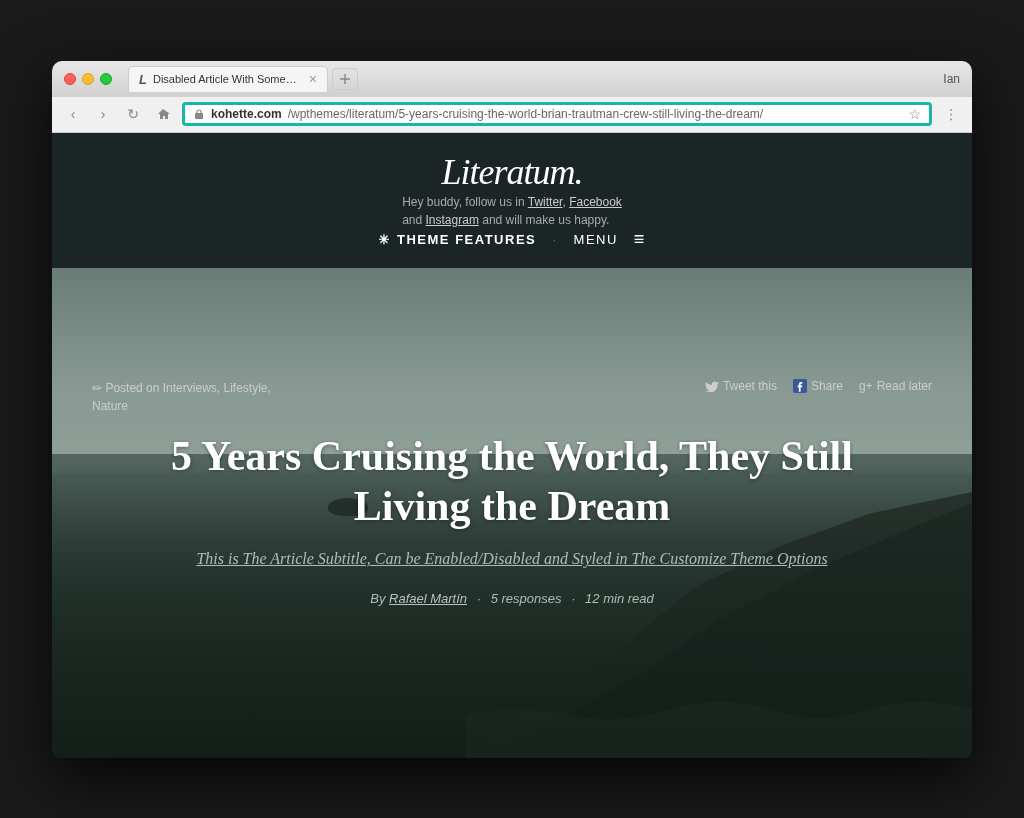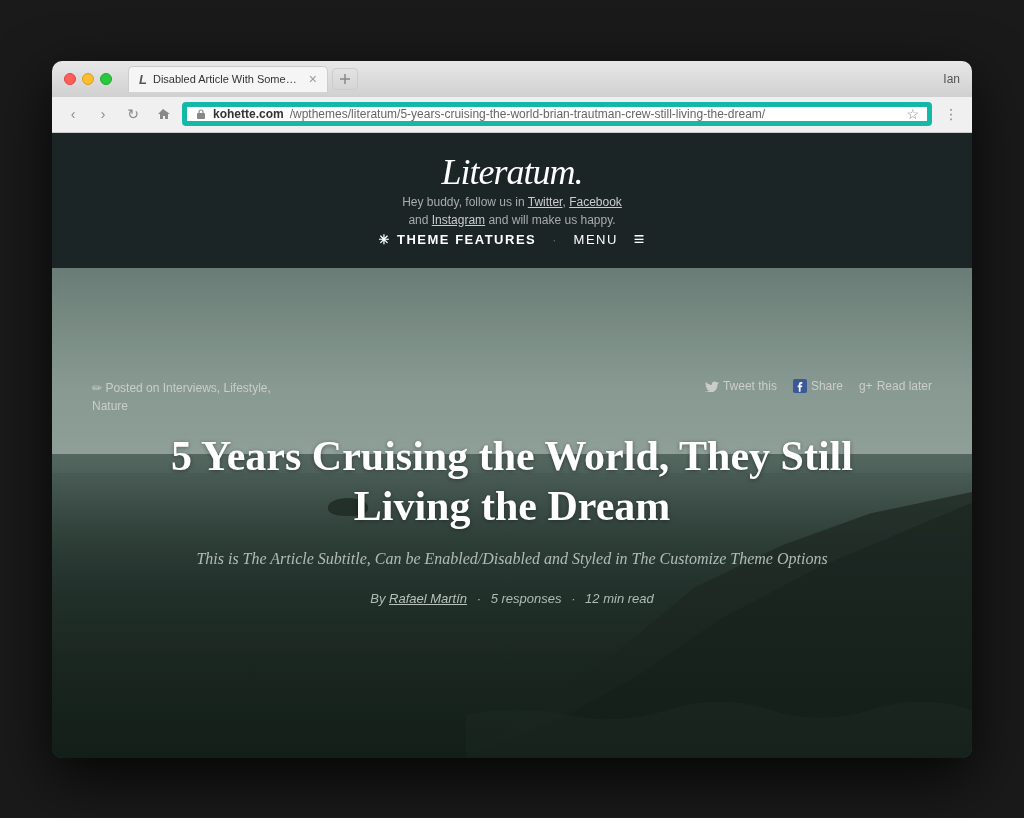--- a/index.html
+++ b/index.html
@@ -132,21 +132,21 @@
       color: #888;
       font-size: 14px;
       cursor: pointer;
       border-radius: 3px;
     }
 
     .url-bar {
       flex: 1;
       height: 24px;
       background: white;
-      border: 5px solid #14b8a6;
+      border: 3px solid #14b8a6;
       border-radius: 4px;
       display: flex;
       align-items: center;
       padding: 0 8px;
       gap: 6px;
       font-size: 12px;
       color: #333;
     }
 
     .url-star { margin-left: auto; color: #888; font-size: 14px; }
@@ -178,21 +178,20 @@
       font-style: italic;
       color: white;
       letter-spacing: -1px;
     }
 
     .header-tagline {
       font-size: 12px;
       color: #aaa;
       line-height: 1.5;
       max-width: 220px;
-      text-align: center;
     }
 
     .header-tagline a {
       color: #ccc;
       text-decoration: underline;
     }
 
     .header-nav {
       display: flex;
       align-items: center;
@@ -352,20 +351,21 @@
 
     .article-subtitle {
       font-family: Georgia, 'Times New Roman', serif;
       font-size: 16px;
       color: rgba(200,210,205,0.85);
       text-align: center;
       line-height: 1.5;
       padding: 0 80px;
       margin-bottom: 20px;
       font-style: italic;
+      text-decoration: underline;
     }
 
     .article-byline {
       text-align: center;
       font-size: 13px;
       color: rgba(200,210,205,0.85);
       font-style: italic;
     }
 
     .byline-author {

